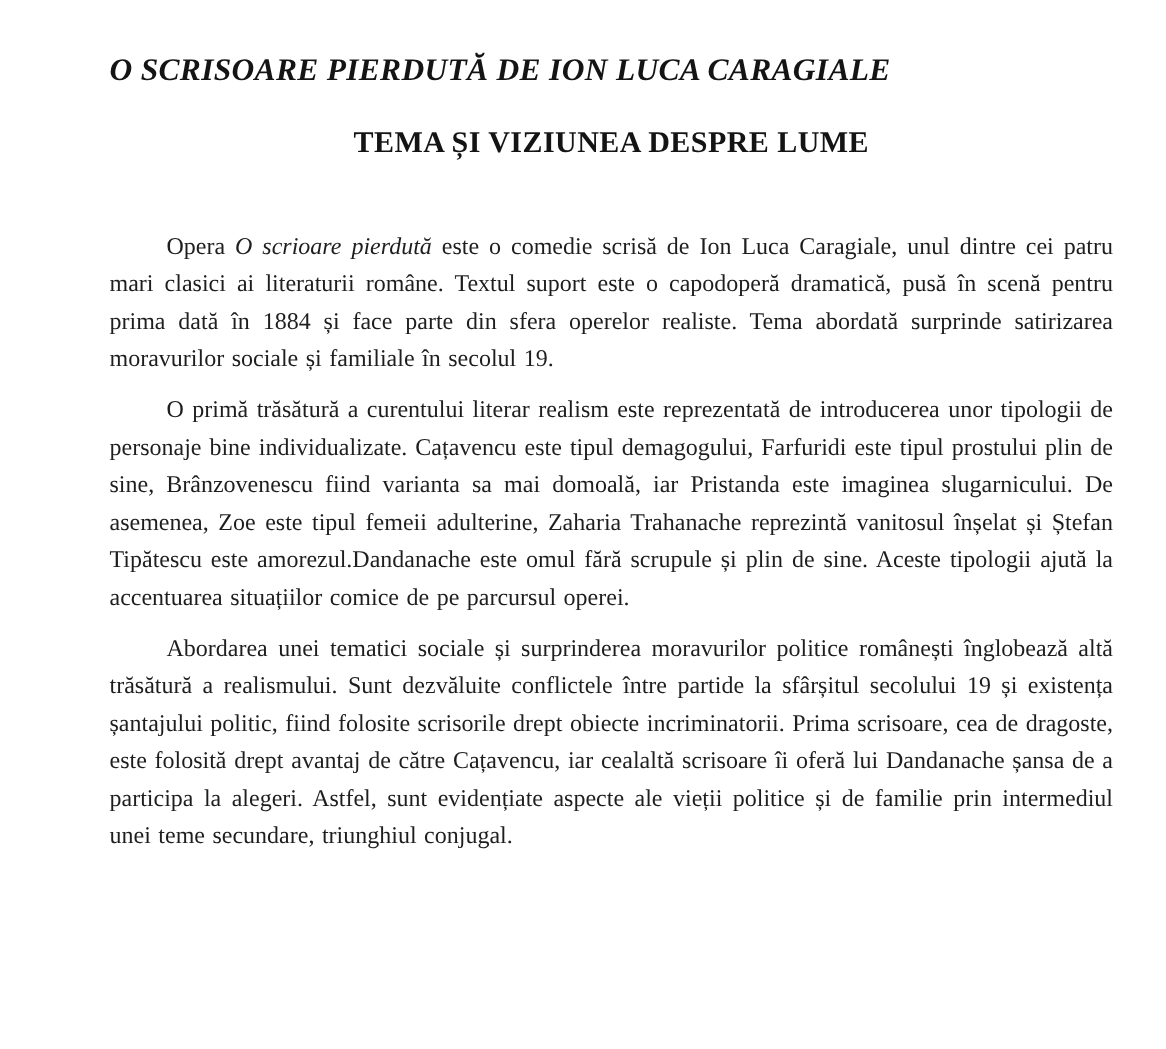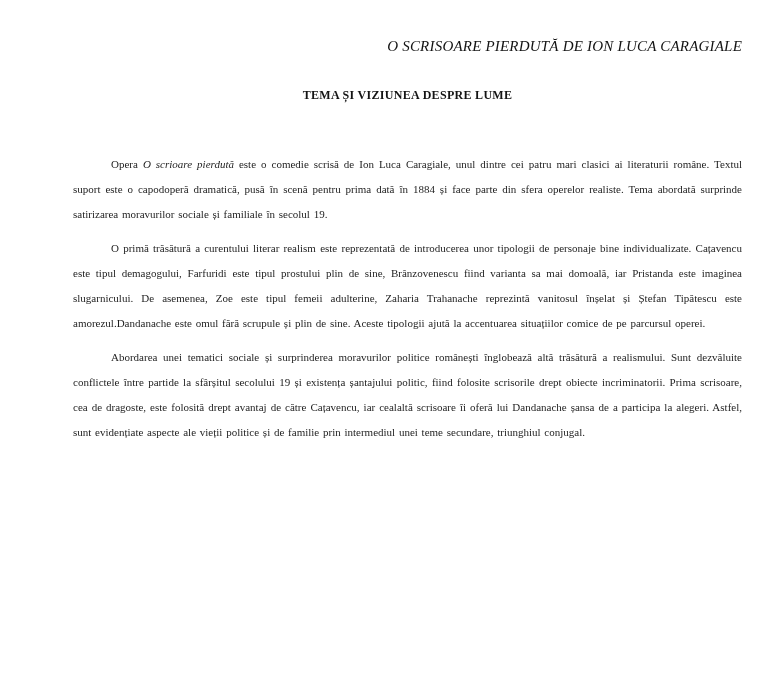--- a/index.html
+++ b/index.html
@@ -13,41 +13,41 @@
     height: 699px;
     background: var(--page-bg, #ffffff);
     overflow: hidden;
     box-sizing: border-box;
     padding: 33px 35px 0 73px;
     font-family: "Liberation Serif", "DejaVu Serif", serif;
     color: var(--text-color, #1e1e1e);
   }
   .doc-title {
     margin: 0 0 26px 0;
-    font-size: 15px;
+    font-size: 21px;
     line-height: 26px;
-    font-weight: normal;
+    font-weight: bold;
     font-style: italic;
-    text-align: right;
+    text-align: left;
     letter-spacing: 0.2px;
     color: var(--heading-color, #141414);
   }
   .doc-subtitle {
     margin: 0 0 47px 0;
-    font-size: 12px;
+    font-size: 20px;
     line-height: 20px;
     font-weight: bold;
     font-style: normal;
     text-align: center;
     letter-spacing: 0.3px;
     color: var(--heading-color, #141414);
   }
   .doc-body p {
     margin: 0 0 9px 0;
-    font-size: 11px;
+    font-size: 16px;
     line-height: 25px;
     text-align: justify;
     text-indent: 38px;
     word-spacing: 1px;
   }
   .doc-body .italic {
     font-style: italic;
   }
 </style>
 </head>

